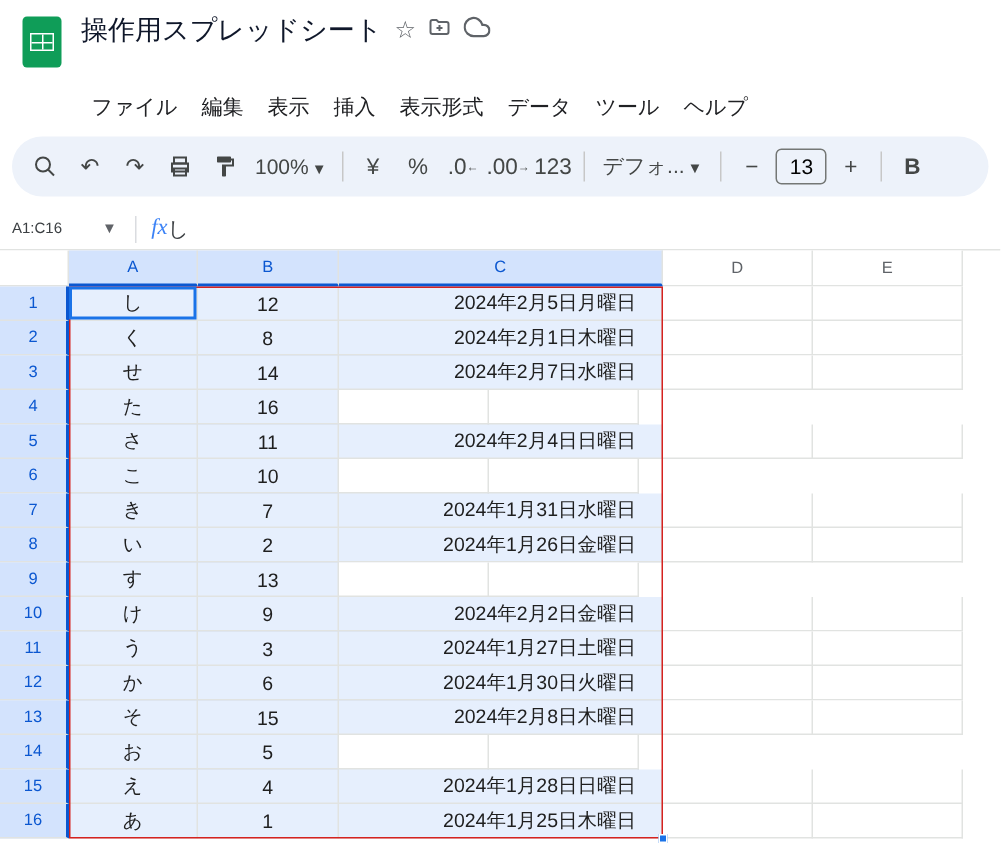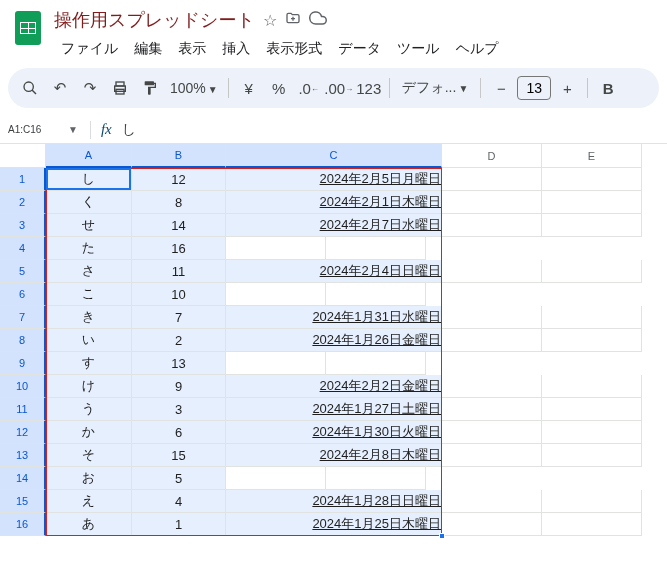--- a/index.html
+++ b/index.html
@@ -7,55 +7,55 @@
 
 .header { display: flex; align-items: flex-start; padding: 8px 0 0 8px; }
 .logo { width: 40px; height: 40px; display: flex; align-items: center; justify-content: center; }
 .logo-box { width: 26px; height: 34px; background: #0f9d58; border-radius: 3px; display: flex; align-items: center; justify-content: center; }
 .logo-grid { width: 16px; height: 12px; border: 1.5px solid #fff; position: relative; }
 .logo-grid::before { content: ""; position: absolute; left: 50%; top: 0; bottom: 0; border-left: 1.5px solid #fff; }
 .logo-grid::after { content: ""; position: absolute; top: 50%; left: 0; right: 0; border-top: 1.5px solid #fff; }
 
 .title-area { flex: 1; }
 .title-row { display: flex; align-items: center; gap: 8px; padding-left: 6px; }
-.doc-title { font-size: 18px; color: #7f1d1d; }
+.doc-title { font-size: 18px; color: #0f172a; }
 .title-icon { color: #5f6368; font-size: 16px; cursor: pointer; }
 
 .menubar { display: flex; gap: 2px; padding: 4px 0 6px 6px; }
-.menu-item { font-size: 14px; color: #202124; padding: 4px 7px; border-radius: 4px; cursor: pointer; }
+.menu-item { font-size: 14px; color: #202124; padding: 4px 7px; border-radius: 4px; cursor: pointer; margin-top: 23px; }
 
 .toolbar { display: flex; align-items: center; gap: 2px; padding: 4px 8px; background: #edf2fa; border-radius: 24px; margin: 0 8px 8px 8px; height: 40px; }
 .tb-btn { width: 28px; height: 28px; display: flex; align-items: center; justify-content: center; color: #444746; font-size: 15px; border-radius: 4px; cursor: pointer; }
 .tb-sep { width: 1px; height: 20px; background: #c7c7c7; margin: 0 4px; }
 .zoom { font-size: 14px; color: #444746; padding: 0 4px; }
 .dropdown-arrow { font-size: 10px; color: #444746; margin-left: 2px; }
 .font-name { font-size: 14px; color: #444746; padding: 0 6px; }
 .font-size-box { border: 1px solid #747775; border-radius: 4px; width: 34px; height: 24px; display: flex; align-items: center; justify-content: center; font-size: 14px; }
 .bold { font-weight: bold; font-size: 15px; }
 
 .namebox-row { display: flex; align-items: center; padding: 4px 8px; border-bottom: 1px solid #e1e3e1; height: 28px; }
 .namebox { font-size: 10px; color: #3c4043; width: 60px; }
 .nb-arrow { color: #606368; font-size: 10px; margin-right: 12px; }
 .fx-sep { width: 1px; height: 18px; background: #dadce0; margin-right: 10px; }
-.fx { font-style: italic; font-family: serif; color: #0c4a6e; font-size: 15px; margin-right: 10px; }
+.fx { font-style: italic; font-family: serif; color: #3b82f6; font-size: 15px; }
 .formula-val { font-size: 14px; color: #3c4043; }
 
 .grid { display: flex; }
 .corner { width: 46px; height: 24px; background: #fff; border-right: 1px solid #e1e3e1; border-bottom: 1px solid #e1e3e1; }
 .col-headers { display: flex; }
 .col-h { height: 24px; display: flex; align-items: center; justify-content: center; font-size: 11px; color: #5f6368; border-right: 1px solid #e1e3e1; border-bottom: 1px solid #e1e3e1; background: #fff; }
 .col-h.sel { background: #d3e3fd; color: #0b57d0; border-bottom: 2px solid #0b57d0; }
 
 .rows { display: flex; flex-direction: column; }
 .row { display: flex; }
 .row-h { width: 46px; height: 23px; display: flex; align-items: center; justify-content: center; font-size: 11px; color: #5f6368; border-right: 1px solid #e1e3e1; border-bottom: 1px solid #e1e3e1; background: #fff; }
 .row-h.sel { background: #d3e3fd; color: #0b57d0; border-right: 2px solid #0b57d0; }
 .cell { height: 23px; display: flex; align-items: center; justify-content: center; font-size: 13px; color: #1f1f1f; border-right: 1px solid #e1e3e1; border-bottom: 1px solid #e1e3e1; background: #fff; padding: 0 4px; }
 .cell.sel { background: rgba(14,101,235,0.10); }
-.cell.c-c { justify-content: flex-end; padding-right: 0; text-decoration: underline; }
+.cell.c-c { justify-content: flex-end; padding-right: 17px; }
 
 .sel-border { position: absolute; border: 1px solid #d5221f; pointer-events: none; }
 .active-border { position: absolute; border: 2px solid #1a73e8; pointer-events: none; }
 .sel-handle { position: absolute; width: 6px; height: 6px; background: #1a73e8; border: 1px solid #fff; }
 
 .grid-wrap { position: relative; }
 
 .wA { width: 86px; } .wB { width: 94px; } .wC { width: 216px; } .wD { width: 100px; } .wE { width: 100px; }
 </style>
 </head>

